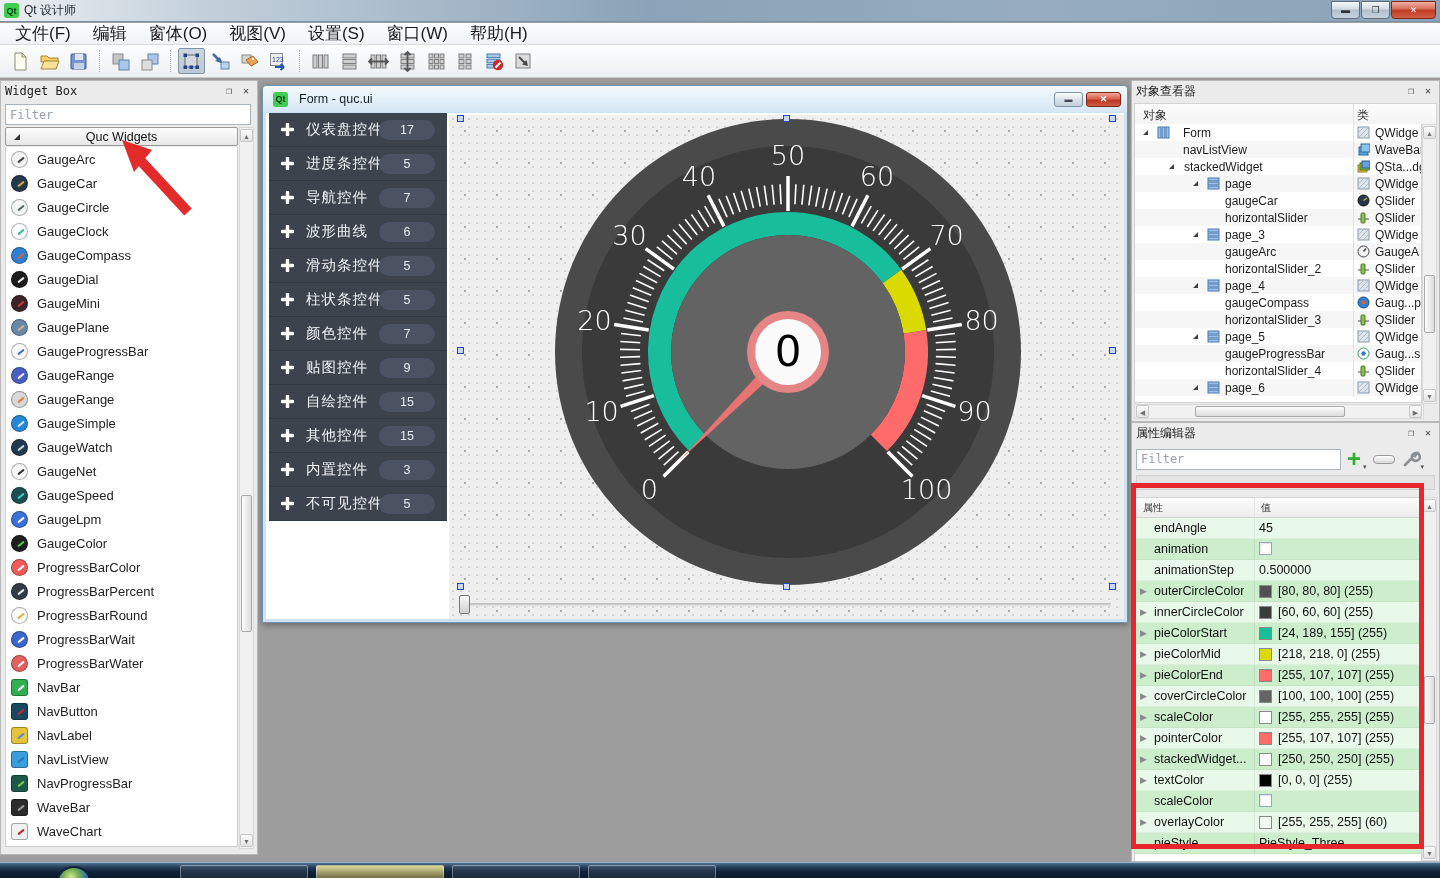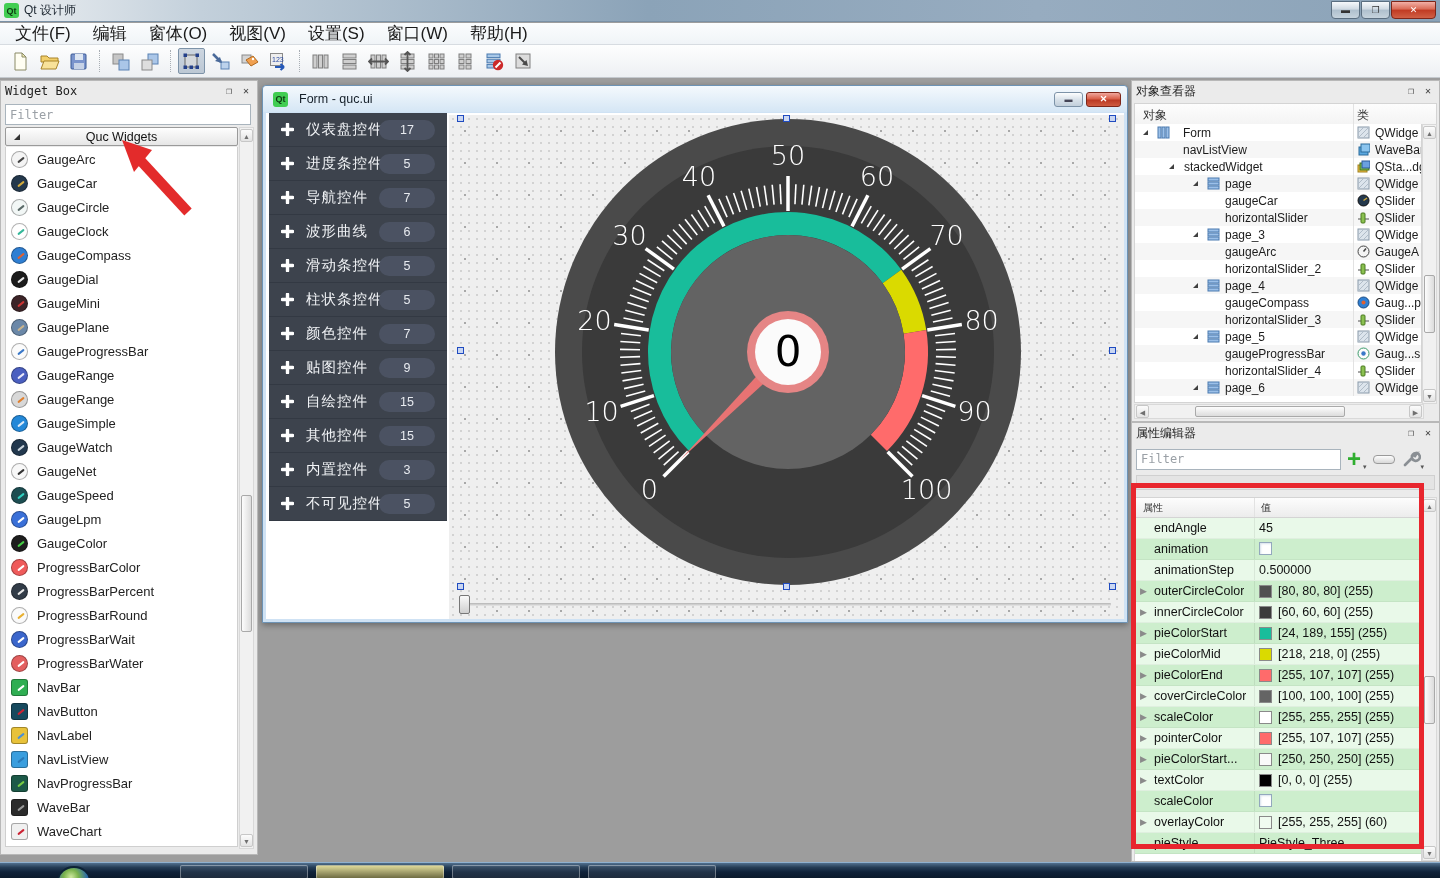--- a/index.html
+++ b/index.html
@@ -1056,21 +1056,21 @@
           <span class="p-arrow">▶</span>
           <span class="p-name">pointerColor</span>
           <span class="p-val">
             <span class="swatch" style="background:#ff6b6b"></span>
             <span>[255, 107, 107] (255)</span>
           </span>
         </div>
         <div class="p-row dk">
           <span class="pv-div"></span>
           <span class="p-arrow">▶</span>
-          <span class="p-name">pieColorStart...</span>
+          <span class="p-name">stackedWidget...</span>
           <span class="p-val">
             <span class="swatch" style="background:#fafafa"></span>
             <span>[250, 250, 250] (255)</span>
           </span>
         </div>
         <div class="p-row lt">
           <span class="pv-div"></span>
           <span class="p-arrow">▶</span>
           <span class="p-name">textColor</span>
           <span class="p-val">

